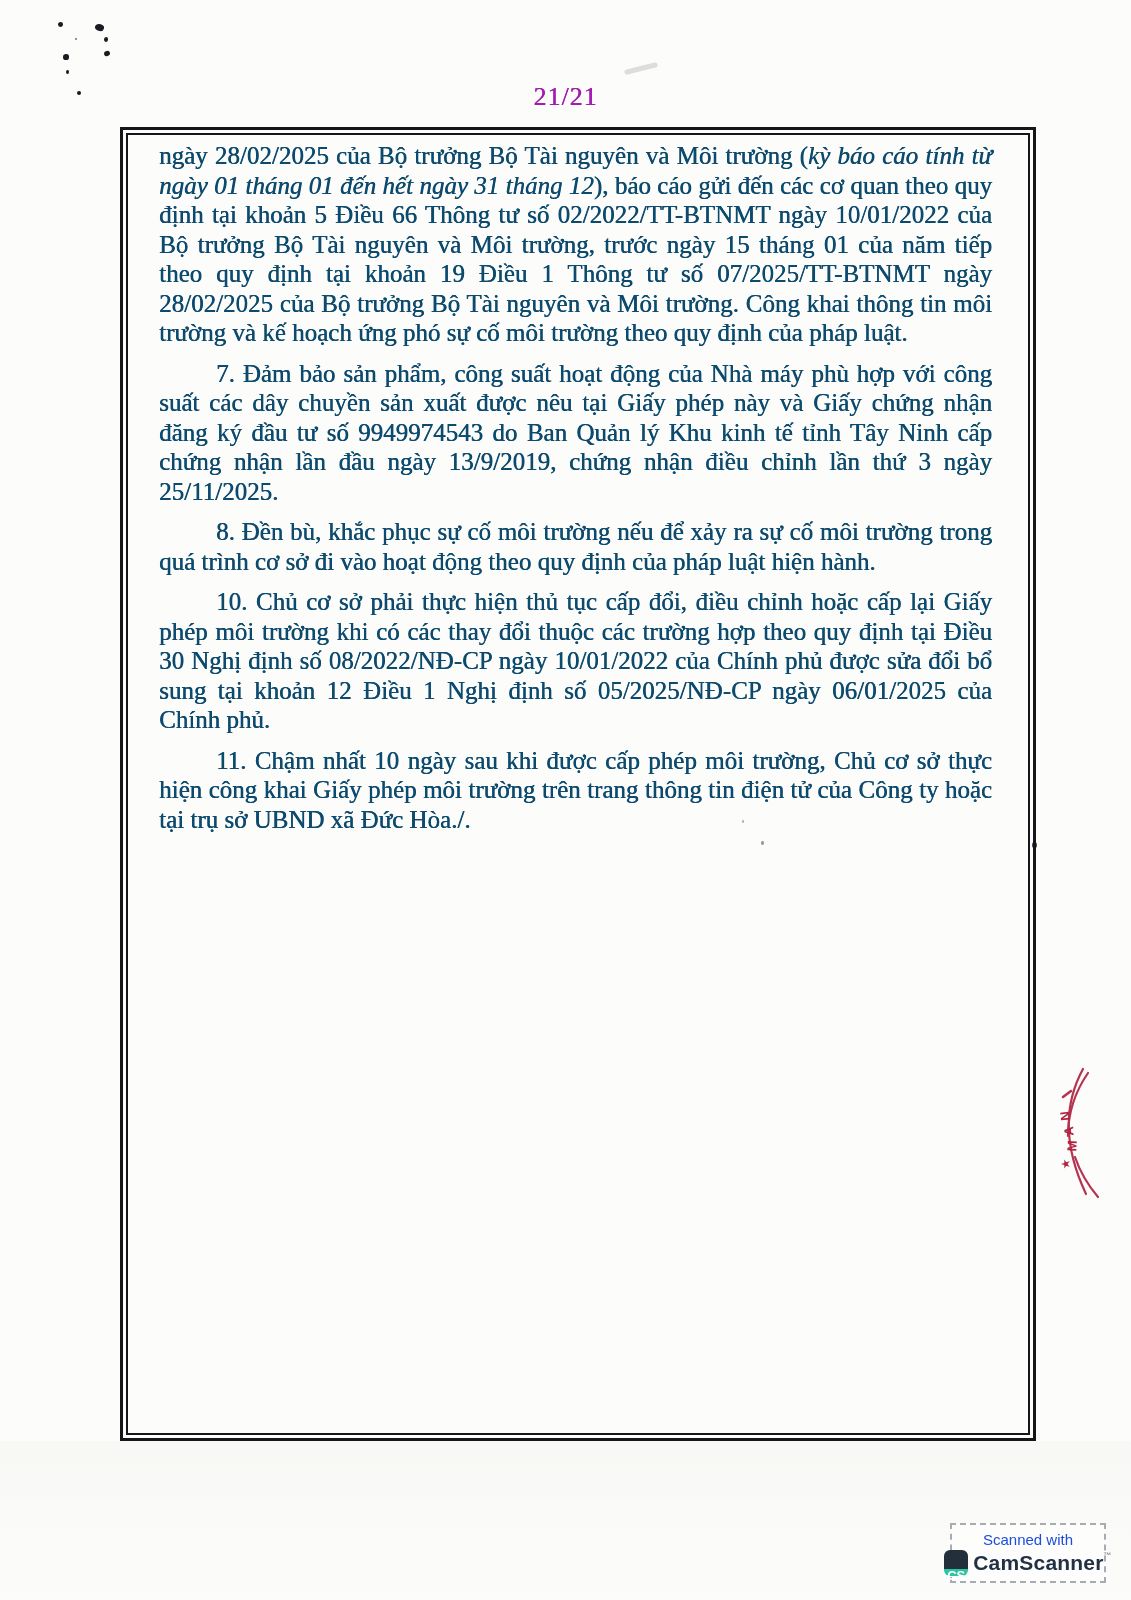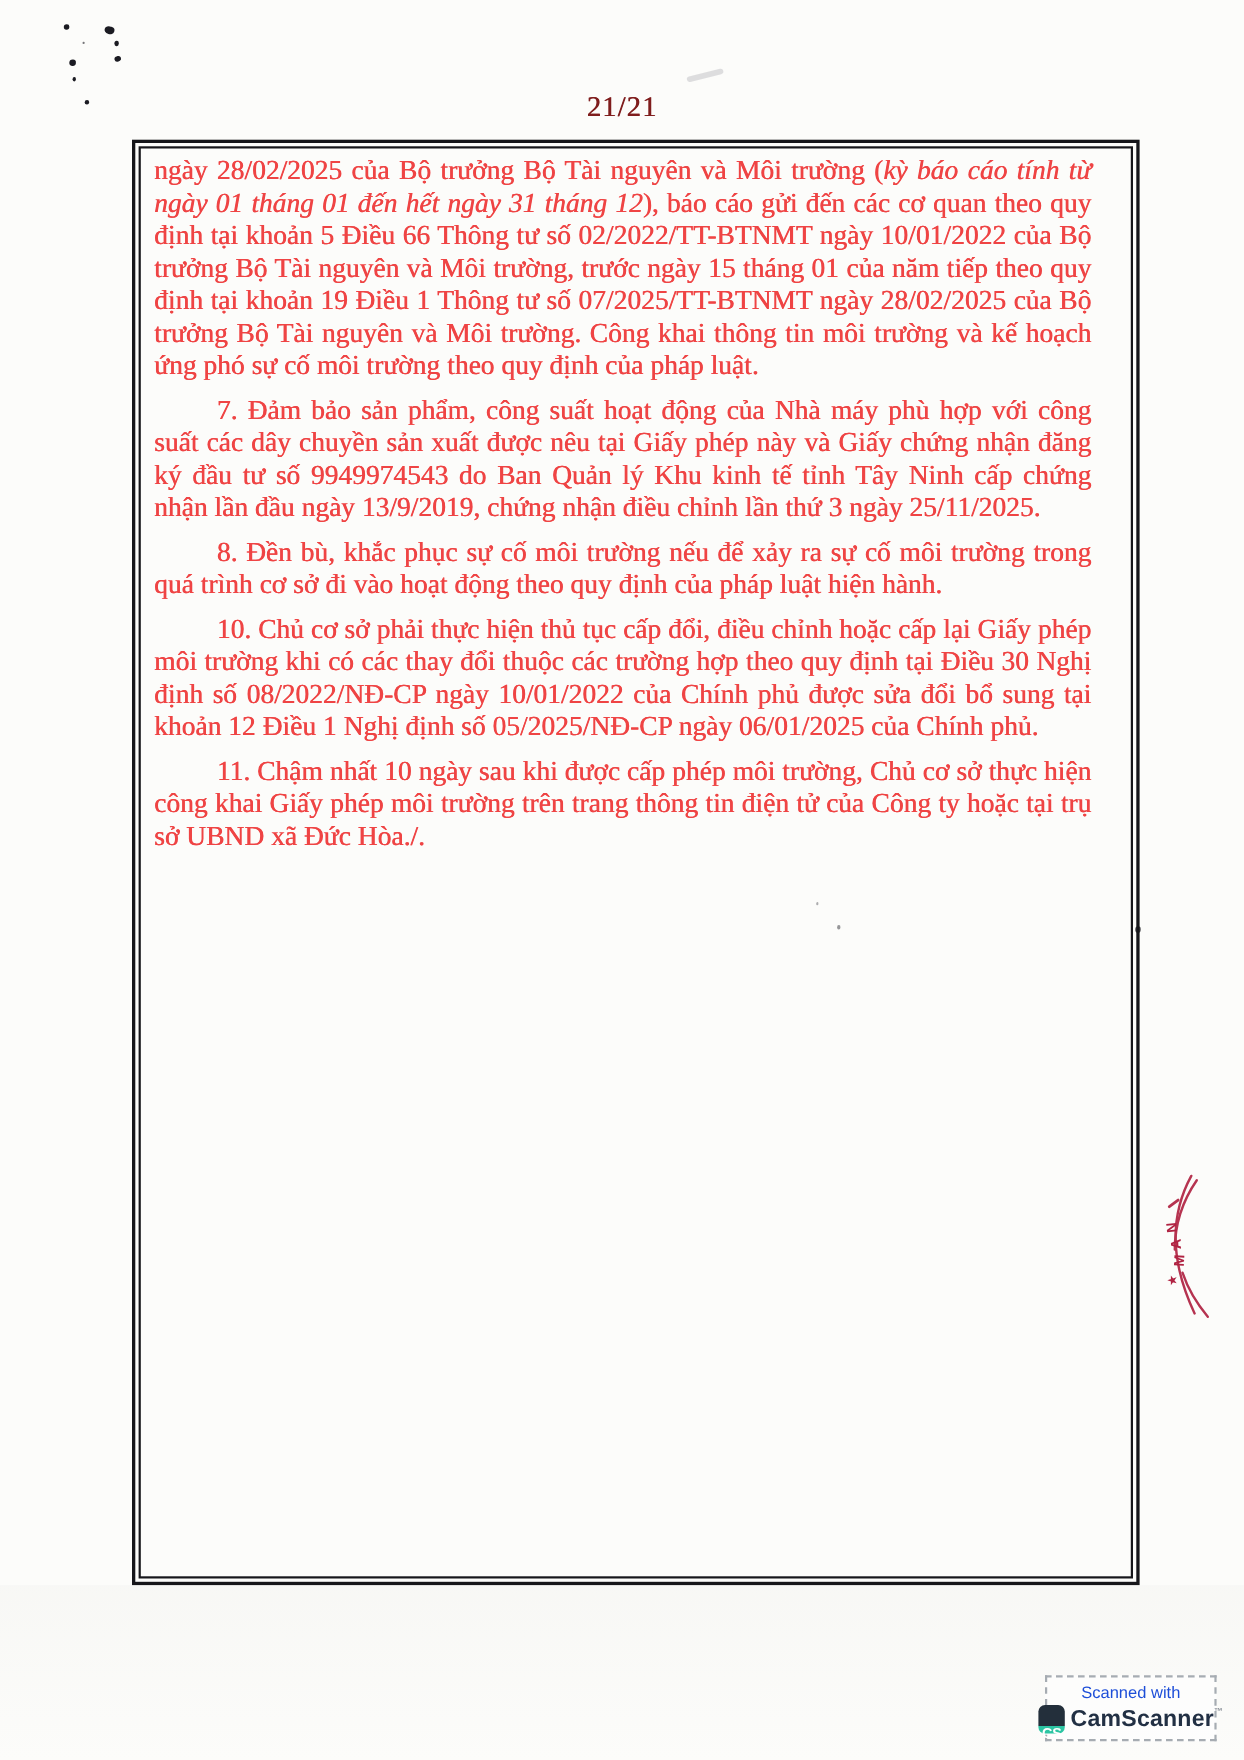--- a/index.html
+++ b/index.html
@@ -9,41 +9,41 @@
     font-family:"Liberation Serif", serif;
   }
   
   .scan-tone{
     position:absolute;left:0;top:1441px;width:1131px;height:159px;
     background:linear-gradient(180deg, rgba(235,235,231,0.25), rgba(255,255,255,0));
     pointer-events:none;
   }
   .page-number{
     position:absolute;top:82px;left:0;width:1131px;text-align:center;
-    font-size:26px;color:#7f1d1d;letter-spacing:1px;
+    font-size:26px;color:#a21caf;letter-spacing:1px;
     text-shadow:0.4px 0 0 currentColor;
   }
   .streak{
     position:absolute;left:624px;top:66px;width:34px;height:5px;border-radius:3px;
     background:rgba(150,150,160,0.30);transform:rotate(-14deg);
   }
   .ink-speck{position:absolute;background:#1b1b22;border-radius:55% 45% 50% 50%;}
 
   
   .frame{
     position:absolute;left:120px;top:127px;width:916px;height:1314px;
     border:3px solid #16161a;box-sizing:border-box;
   }
   .frame-inner{
     position:absolute;inset:3px;border:2px solid #16161a;
   }
   .doc-body{
     position:absolute;inset:0;
-    padding:6px 36px 0 12px;
-    font-size:25px;line-height:29.5px;color:#ef4444;
+    padding:6px 36px 0 31px;
+    font-size:25px;line-height:29.5px;color:#0c4a6e;
     text-align:justify;
     text-shadow:0.45px 0 0 currentColor;
   }
   .doc-body p{margin:0;}
   .doc-body p.indent{text-indent:57px;margin-top:11px;}
 
   
   .stamp{position:absolute;left:1040px;top:1058px;}
 
   

